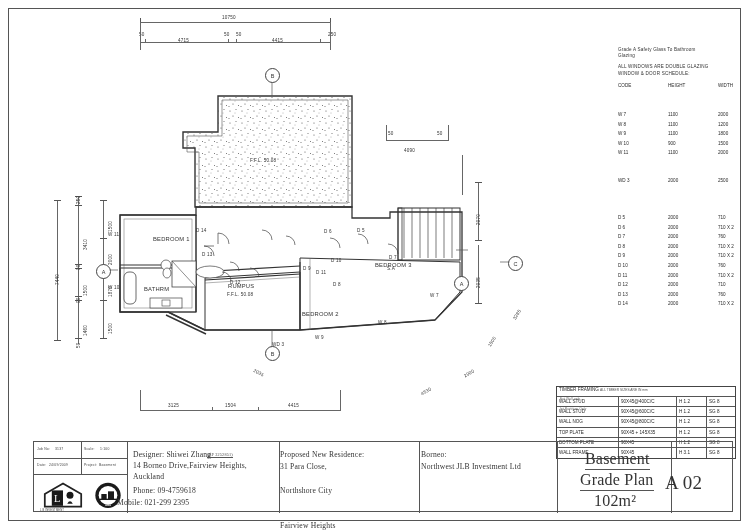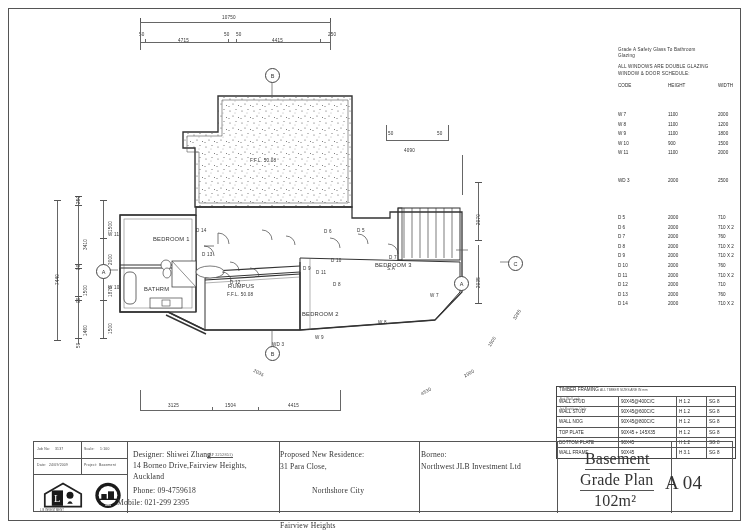--- a/index.html
+++ b/index.html
@@ -486,24 +486,24 @@
   <div class="txt t8 serif" style="left:133px;top:450px;">Designer: Shiwei Zhang</div>
   <div class="txt serif ul" style="left:207px;top:452px;font-size:4.2px;color:#444;">(RP 3252851)</div>
   <div class="txt t8 serif" style="left:133px;top:461px;">14 Borneo Drive,Fairview Heights,</div>
   <div class="txt t8 serif" style="left:133px;top:472px;">Auckland</div>
   <div class="txt t8 serif" style="left:133px;top:486px;">Phone: 09-4759618</div>
   <div class="txt t8 serif" style="left:117px;top:498px;">Mobile: 021-299 2395</div>
 
   <div class="txt t8 serif" style="left:280px;top:450px;">Proposed New Residence:</div>
   <div class="txt t8 serif" style="left:280px;top:462px;">31 Para Close,</div>
   <div class="txt t8 serif" style="left:280px;top:474px;margin-top:47px;">Fairview Heights</div>
-  <div class="txt t8 serif" style="left:280px;top:486px;margin-left:32px;">Northshore City</div>
+  <div class="txt t8 serif" style="left:280px;top:486px;">Northshore City</div>
 
   <div class="txt t8 serif" style="left:421px;top:450px;">Borneo:</div>
   <div class="txt t8 serif" style="left:421px;top:462px;">Northwest JLB Investment Ltd</div>
 
   <div class="txt t16 serif ul" style="left:585px;top:450px;padding-bottom:1px;">Basement</div>
   <div class="txt t16 serif ul" style="left:580px;top:471px;padding-bottom:1px;">Grade Plan</div>
   <div class="txt t16 serif" style="left:594px;top:492px;">102m²</div>
 
-  <div class="txt t20 serif" style="left:665px;top:472px;">A 04</div>
+  <div class="txt t20 serif" style="left:665px;top:472px;">A 02</div>
 
 </div>
 
 </body></html>

